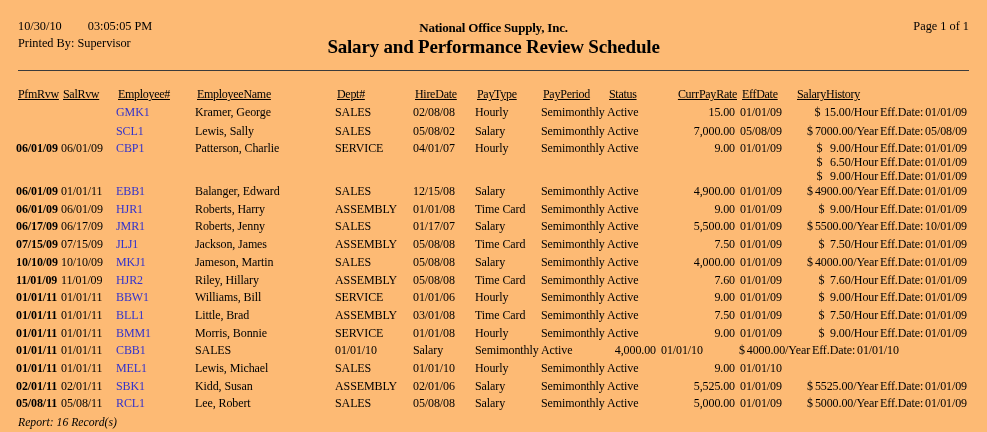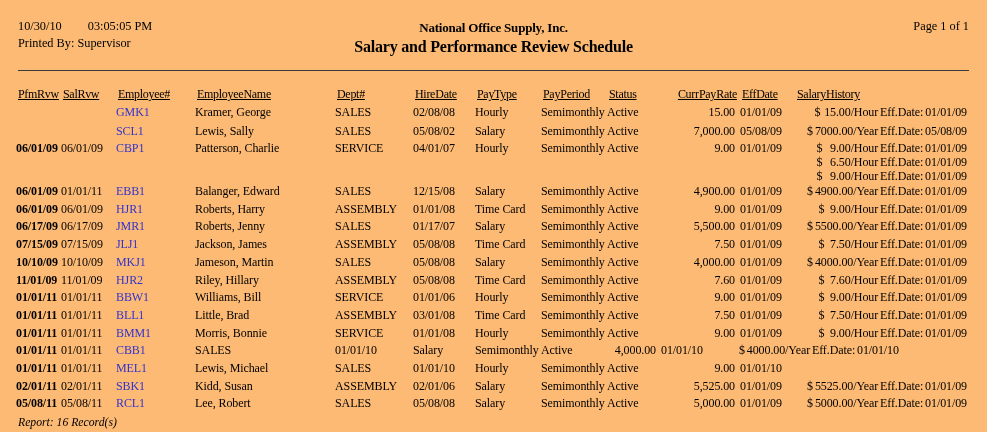--- a/index.html
+++ b/index.html
@@ -10,21 +10,21 @@
     color:#000;
     font-family:"Liberation Serif","DejaVu Serif",serif;
     overflow:hidden;
     --cols: 45px 55px 79px 140px 78px 62px 66px 66px 51px 79px 58px 172px;
   }
   .top-left { position:absolute; left:18px; top:19px; font-size:12.3px; line-height:14px; }
   .time { margin-left:26px; }
   .printed { margin-top:3px; }
   .top-center { position:absolute; left:0; right:0; top:20px; text-align:center; }
   .company { font-size:13px; font-weight:bold; line-height:15px; letter-spacing:-0.2px; }
-  .title { font-size:16px; font-weight:bold; line-height:20px; margin-top:2px; letter-spacing:-0.2px; }
+  .title { font-size:19px; font-weight:bold; line-height:20px; margin-top:2px; letter-spacing:-0.2px; }
   .top-right { position:absolute; right:18px; top:19px; font-size:12.3px; line-height:14px; }
   .rule { position:absolute; top:70px; left:18px; right:18px; border-top:1px solid #3b3b3b; }
 
   .content { position:absolute; top:71px; left:0; right:0; }
 
   .grid { display:grid; grid-template-columns:var(--cols); padding:0 18px; }
   .header-row { margin-top:15px; margin-bottom:2px; line-height:14px; }
   .header-row .cell { white-space:nowrap; overflow:visible; }
   .header-row .cell span {
     font-weight:normal; text-decoration:underline; font-size:12px;
@@ -172,21 +172,21 @@
     <div class="cell c-emp">JMR1</div>
     <div class="cell">Roberts, Jenny</div>
     <div class="cell">SALES</div>
     <div class="cell">01/17/07</div>
     <div class="cell">Salary</div>
     <div class="cell">Semimonthly</div>
     <div class="cell">Active</div>
     <div class="cell c-rate">5,500.00</div>
     <div class="cell c-eff">01/01/09</div>
     <div class="cell c-hist">
-            <div>$ 5500.00/Year Eff.Date: 01/01/09</div>
+            <div>$ 5500.00/Year Eff.Date: 10/01/09</div>
           </div>
   </div>
         <div class="grid row">
     <div class="cell c-pfm">07/15/09</div>
     <div class="cell">07/15/09</div>
     <div class="cell c-emp">JLJ1</div>
     <div class="cell">Jackson, James</div>
     <div class="cell">ASSEMBLY</div>
     <div class="cell">05/08/08</div>
     <div class="cell">Time Card</div>

